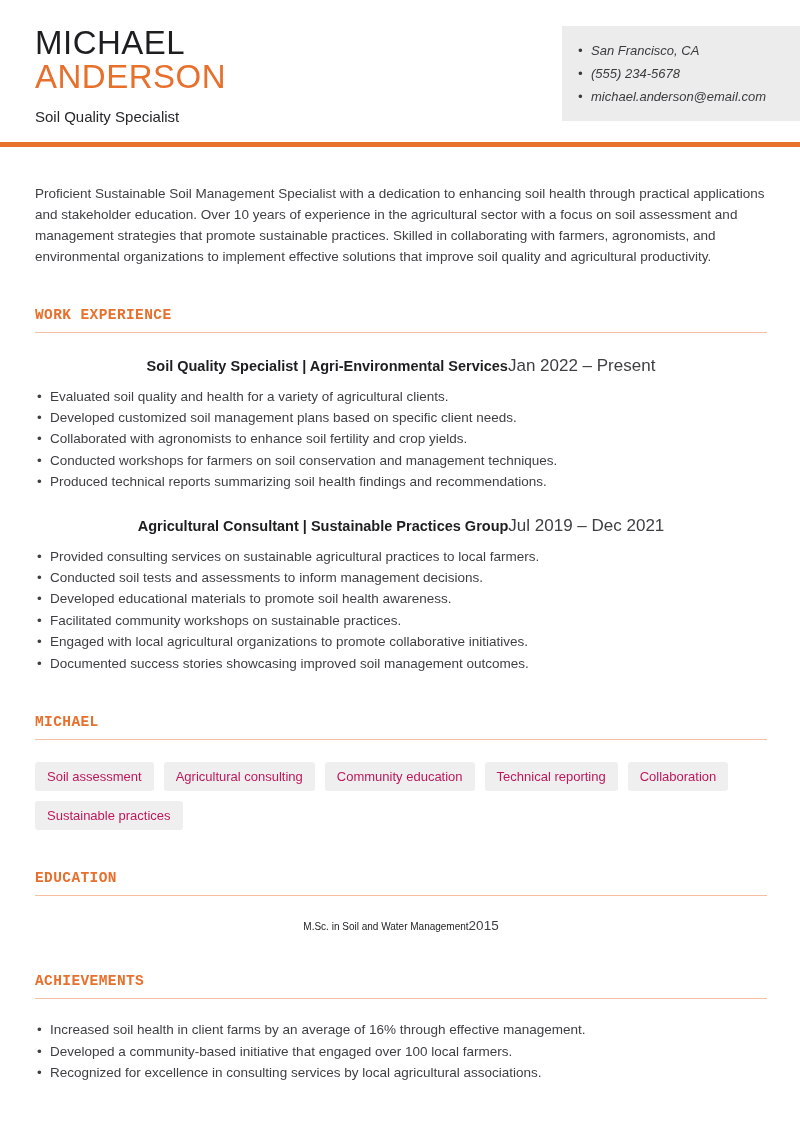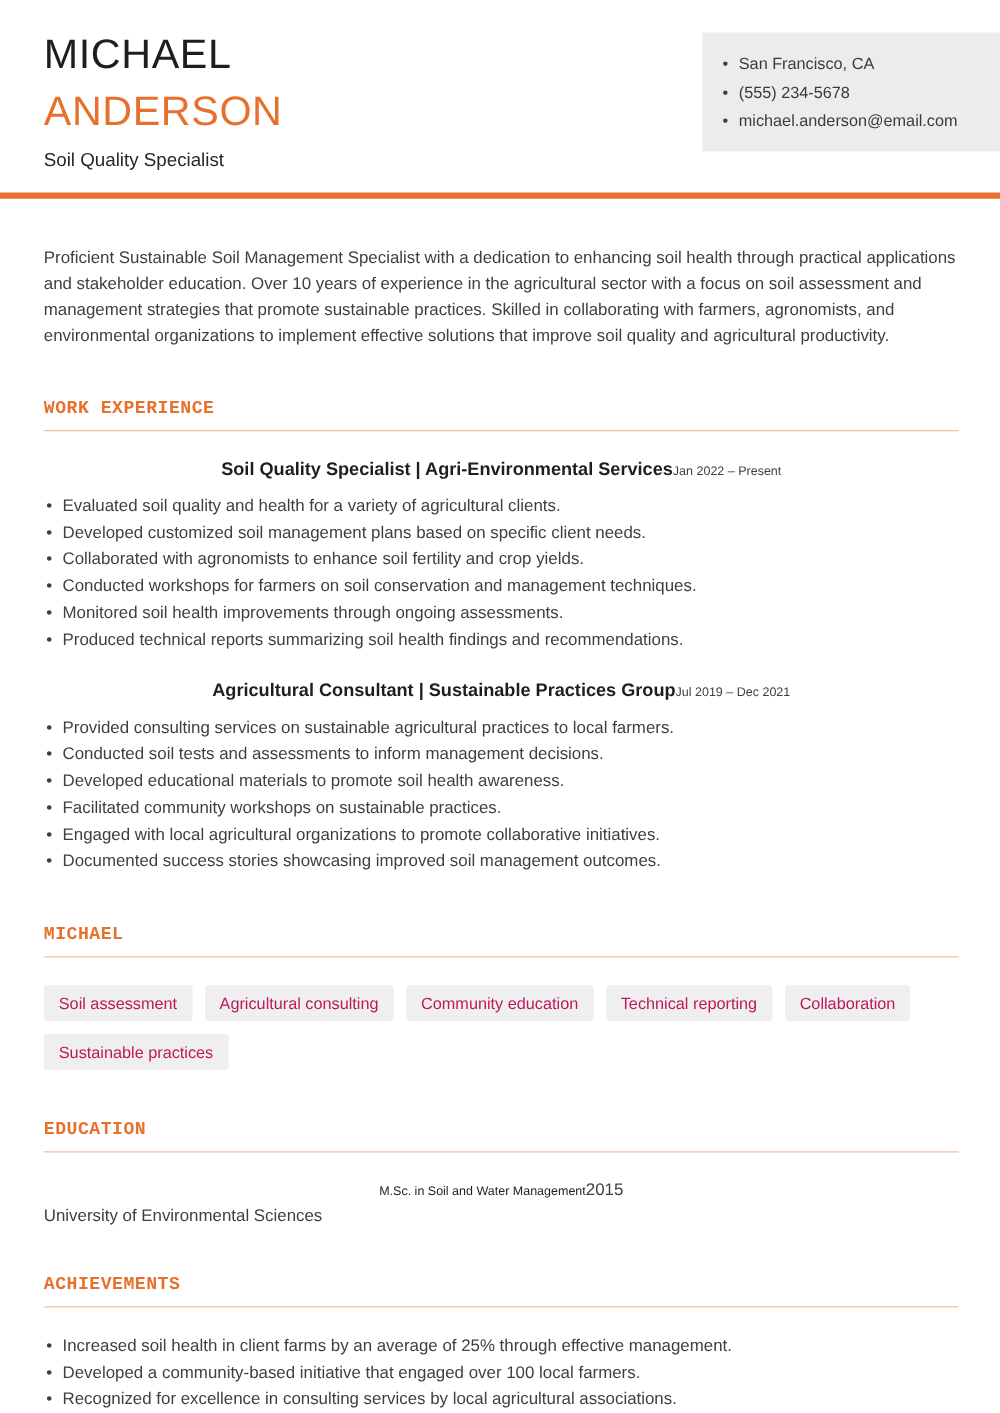--- a/index.html
+++ b/index.html
@@ -16,23 +16,23 @@
     background:#ffffff;
     font-family:"Liberation Sans",sans-serif;
     color:var(--text-body);
   }
   .page{width:800px;min-height:1130px;background:#fff;}
 
   
   .header{display:flex;justify-content:space-between;align-items:flex-start;padding:26px 0 0 35px;}
   .name{margin:0;font-size:33px;line-height:1.04;font-weight:400;letter-spacing:.5px;color:var(--text-dark);}
   .name .first,.name .last{display:block;}
-  .name .last{color:var(--accent);margin-top:12px;}
+  .name .last{color:var(--accent);}
   .candidate-title{margin-top:13px;font-size:15px;color:#26272a;}
-  .contact-box{background:var(--contact-bg);padding:13px 20px 13px 16px;width:238px;min-height:84px;}
+  .contact-box{background:var(--contact-bg);padding:13px 20px 13px 16px;width:238px;min-height:84px;font-style:italic;}
   .contact-item{font-size:13px;color:#3a3b3e;line-height:23px;position:relative;padding-left:13px;}
   .contact-item::before{content:"•";position:absolute;left:0;color:#3a3b3e;}
 
   .accent-bar{height:5px;background:var(--accent);margin-top:17px;}
 
   
   .content{padding:0 33px 46px 35px;}
   .summary{margin:36px 0 0;font-size:13.5px;line-height:21px;color:var(--text-body);}
 
   section{margin-top:40px;}
@@ -43,21 +43,21 @@
     letter-spacing:.4px;
     color:var(--accent);
     padding-bottom:9px;
     border-bottom:1px solid rgba(232,112,45,.45);
     font-family:Liberation Mono, monospace;
   }
 
   .job{margin-top:23px;}
   .row-split{display:flex;justify-content:center;align-items:baseline;}
   .job-title-line{margin:0;font-size:14.5px;font-weight:bold;color:var(--text-dark);}
-  .job-dates{font-size:10px;color:var(--text-body);white-space:nowrap;}
+  .job-dates{font-size:17px;color:var(--text-body);white-space:nowrap;}
 
   .bullets{list-style:none;margin:10px 0 0;padding:0;}
   .bullets li{position:relative;padding-left:15px;font-size:13.5px;line-height:21.4px;color:var(--text-body);}
   .bullets li::before{content:"•";position:absolute;left:2px;color:var(--text-body);}
 
   .tags{display:flex;flex-wrap:wrap;gap:10px;margin-top:22px;}
   .tag{background:var(--tag-bg);color:#be185d;font-size:13px;padding:7px 12px;border-radius:3px;line-height:1;display:inline-block;padding-top:8px;padding-bottom:8px;}
 
   .degree-line{margin:0;font-size:10px;font-weight:normal;color:var(--text-dark);}
   .edu-year{font-size:13.5px;color:var(--text-body);}
@@ -96,21 +96,20 @@
       <div class="job">
         <div class="row-split">
           <h3 class="job-title-line">Soil Quality Specialist | Agri-Environmental Services</h3>
           <span class="job-dates">Jan 2022 – Present</span>
         </div>
         <ul class="bullets">
           <li>Evaluated soil quality and health for a variety of agricultural clients.</li>
           <li>Developed customized soil management plans based on specific client needs.</li>
           <li>Collaborated with agronomists to enhance soil fertility and crop yields.</li>
           <li>Conducted workshops for farmers on soil conservation and management techniques.</li>
-          <li>Monitored soil health improvements through ongoing assessments.</li>
           <li>Produced technical reports summarizing soil health findings and recommendations.</li>
         </ul>
       </div>
 
       <div class="job">
         <div class="row-split">
           <h3 class="job-title-line">Agricultural Consultant | Sustainable Practices Group</h3>
           <span class="job-dates">Jul 2019 – Dec 2021</span>
         </div>
         <ul class="bullets">
@@ -136,27 +135,26 @@
       </div>
     </section>
 
     <section>
       <h2 class="section-title">EDUCATION</h2>
       <div class="edu-block">
         <div class="row-split">
           <h3 class="degree-line">M.Sc. in Soil and Water Management</h3>
           <span class="edu-year">2015</span>
         </div>
-        <div class="school">University of Environmental Sciences</div>
       </div>
     </section>
 
     <section>
       <h2 class="section-title">ACHIEVEMENTS</h2>
       <ul class="bullets" style="margin-top:20px;">
-        <li>Increased soil health in client farms by an average of 25% through effective management.</li>
+        <li>Increased soil health in client farms by an average of 16% through effective management.</li>
         <li>Developed a community-based initiative that engaged over 100 local farmers.</li>
         <li>Recognized for excellence in consulting services by local agricultural associations.</li>
       </ul>
     </section>
 
   </main>
 </div>
 
 </body></html>

